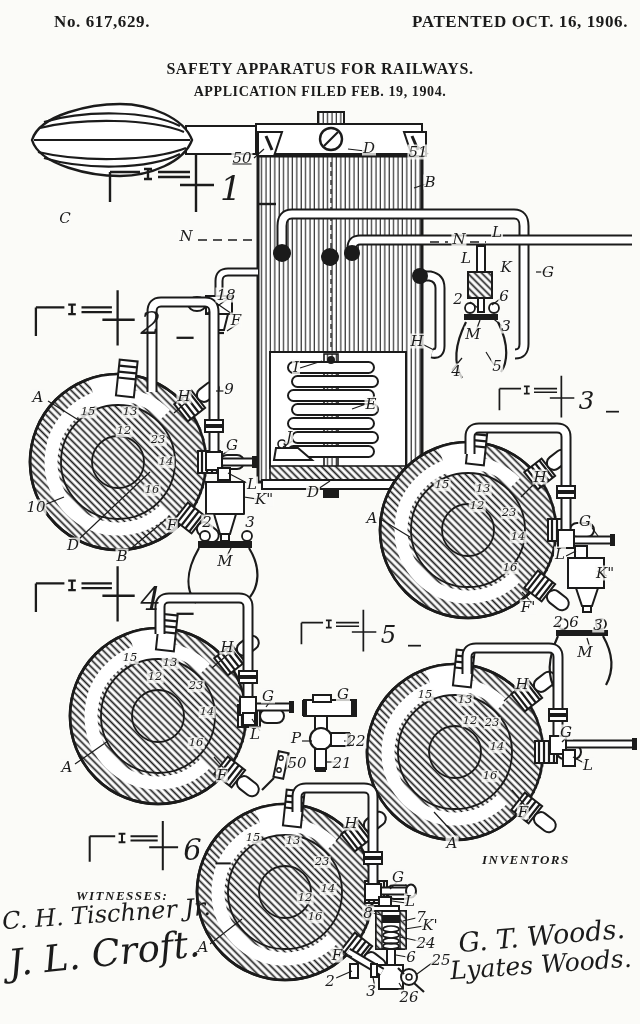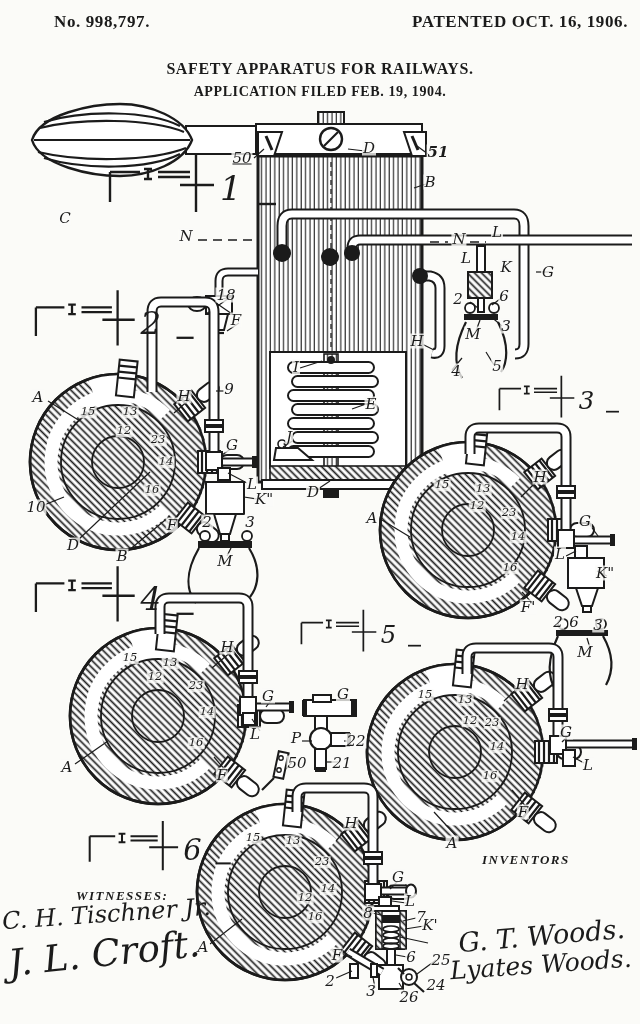--- a/index.html
+++ b/index.html
@@ -27,21 +27,21 @@
   .wh{fill:#ffffff;stroke:#1b1b1b;stroke-width:2;}
   .ink{fill:#1b1b1b;}
   .fm{stroke:#1b1b1b;stroke-width:2.4;fill:none;}
   .fignum{font:italic 34px "DejaVu Serif",serif;fill:#1b1b1b;}
 </style>
 </head>
 <body>
 
 <div class="page">
 
-  <div class="hdr" style="left:54px;top:12px;font-size:17px">No. 998,797.</div>
+  <div class="hdr" style="left:54px;top:12px;font-size:17px">No. 617,629.</div>
   <div class="hdr" style="right:12px;top:12px;font-size:17px">PATENTED OCT. 16, 1906.</div>
   <div class="hdr center" style="top:60px;font-size:16px">SAFETY APPARATUS FOR RAILWAYS.</div>
   <div class="hdr center" style="top:84px;font-size:14px">APPLICATION FILED FEB. 19, 1904.</div>
 
   <svg width="640" height="1024" viewBox="0 0 640 1024">
     <defs>
       <pattern id="hx" patternUnits="userSpaceOnUse" width="5" height="5" patternTransform="rotate(-45)">
         <rect width="5" height="5" fill="#ffffff"></rect>
         <line x1="2.5" y1="0" x2="2.5" y2="5" stroke="#1b1b1b" stroke-width="1.7"></line>
       </pattern>
@@ -402,21 +402,21 @@
     <g transform="translate(88,826) scale(0.85)">
       <use href="#figmark" width="170" height="60"></use>
       <text class="fignum" x="112" y="40">6</text>
     </g>
   </svg>
 
   <div>
       <span class="pl" style="left: 65px; top: 218px;">C</span>
       <span class="pl" style="left: 242px; top: 158px; text-decoration: underline;">50</span>
       <span class="pl" style="left: 369px; top: 148px;">D</span>
-      <span class="pl" style="left: 438px; top: 152px; font-weight: bold;">51</span>
+      <span class="pl" style="left: 418px; top: 152px;">51</span>
       <span class="pl" style="left: 430px; top: 182px;">B</span>
       <span class="pl" style="left: 186px; top: 236px;">N</span>
       <span class="pl" style="left: 459px; top: 239px;">N</span>
       <span class="pl" style="left: 497px; top: 232px;">L</span>
       <span class="pl" style="left: 466px; top: 258px;">L</span>
       <span class="pl" style="left: 506px; top: 267px;">K</span>
       <span class="pl" style="left: 548px; top: 272px;">G</span>
       <span class="pl" style="left: 226px; top: 295px;">18</span>
       <span class="pl" style="left: 236px; top: 320px;">F</span>
       <span class="pl" style="left: 458px; top: 299px;">2</span>
@@ -498,21 +498,21 @@
       <span class="pl sm" style="left: 293px; top: 841px;">13</span>
       <span class="pl sm" style="left: 322px; top: 862px;">23</span>
       <span class="pl sm" style="left: 305px; top: 898px;">12</span>
       <span class="pl sm" style="left: 328px; top: 889px;">14</span>
       <span class="pl sm" style="left: 315px; top: 917px;">16</span>
       <span class="pl" style="left: 398px; top: 877px;">G</span>
       <span class="pl" style="left: 410px; top: 901px;">L</span>
       <span class="pl" style="left: 368px; top: 913px;">8</span>
       <span class="pl" style="left: 421px; top: 917px;">7</span>
       <span class="pl" style="left: 430px; top: 925px;">K'</span>
-      <span class="pl" style="left: 436px; top: 943px; margin-top: 42px;">24</span>
+      <span class="pl" style="left: 426px; top: 943px;">24</span>
       <span class="pl" style="left: 411px; top: 957px;">6</span>
       <span class="pl" style="left: 441px; top: 960px;">25</span>
       <span class="pl" style="left: 337px; top: 955px;">F</span>
       <span class="pl" style="left: 330px; top: 981px;">2</span>
       <span class="pl" style="left: 371px; top: 991px;">3</span>
       <span class="pl" style="left: 409px; top: 997px;">26</span>
     </div>
 
   <div class="smallcaps" style="left:76px;top:888px">WITNESSES:</div>
   <div class="script" style="left:2px;top:900px;font-size:24px;transform:rotate(-4deg)">C. H. Tischner Jr.</div>

